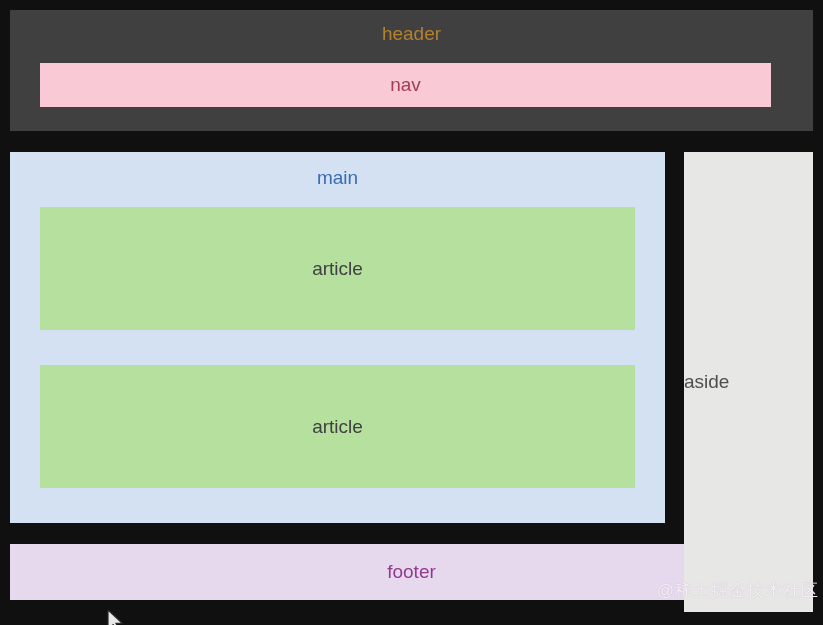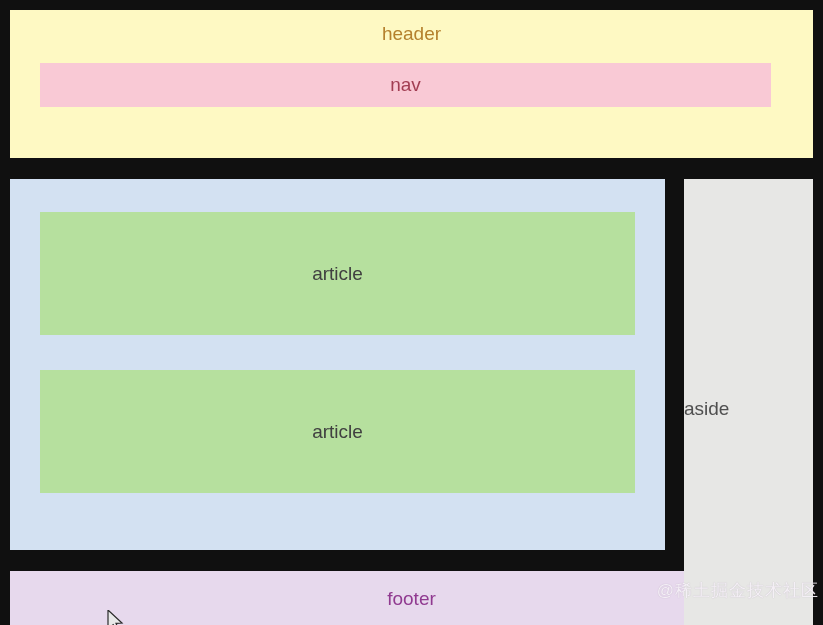--- a/index.html
+++ b/index.html
@@ -19,22 +19,22 @@
   }
   .box-label {
     font-size: 19px;
     text-align: center;
     display: block;
   }
 
   
   .header-box {
     width: 803px;
-    height: 148px;
-    background: #fef9c3;
+    height: 121px;
+    background: #404040;
     box-sizing: border-box;
     padding-top: 13px;
   }
   .header-label { color: #b5812d; }
   .nav-box {
     margin: 18px 42px 0 30px;
     height: 44px;
     background: #f9c9d5;
     display: flex;
     align-items: center;
@@ -115,20 +115,21 @@
 
   <div class="header-box">
     <span class="box-label header-label">header</span>
     <div class="nav-box">
       <span class="box-label nav-label">nav</span>
     </div>
   </div>
 
   <div class="middle-row">
     <div class="main-box">
+      <span class="box-label main-label">main</span>
       <div class="article-box first">
         <span class="box-label article-label">article</span>
       </div>
       <div class="article-box second">
         <span class="box-label article-label">article</span>
       </div>
     </div>
 
     <div class="aside-box">
       <span class="box-label aside-label">aside</span>

